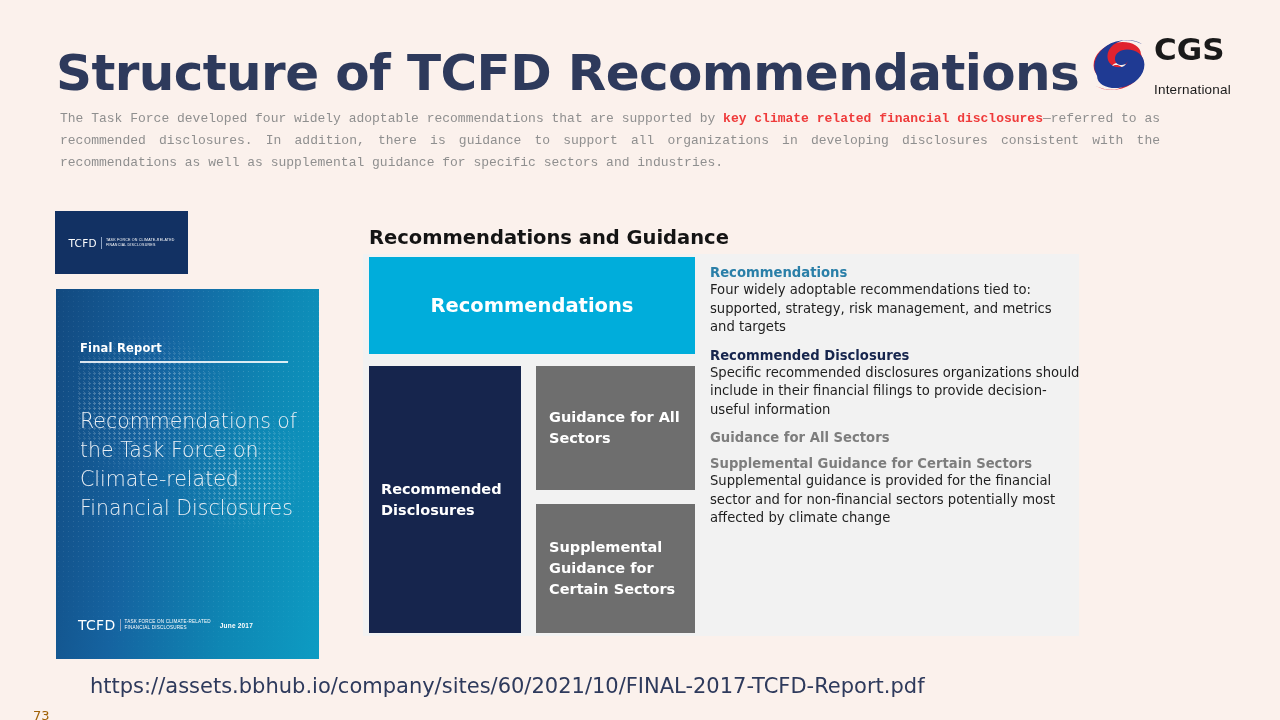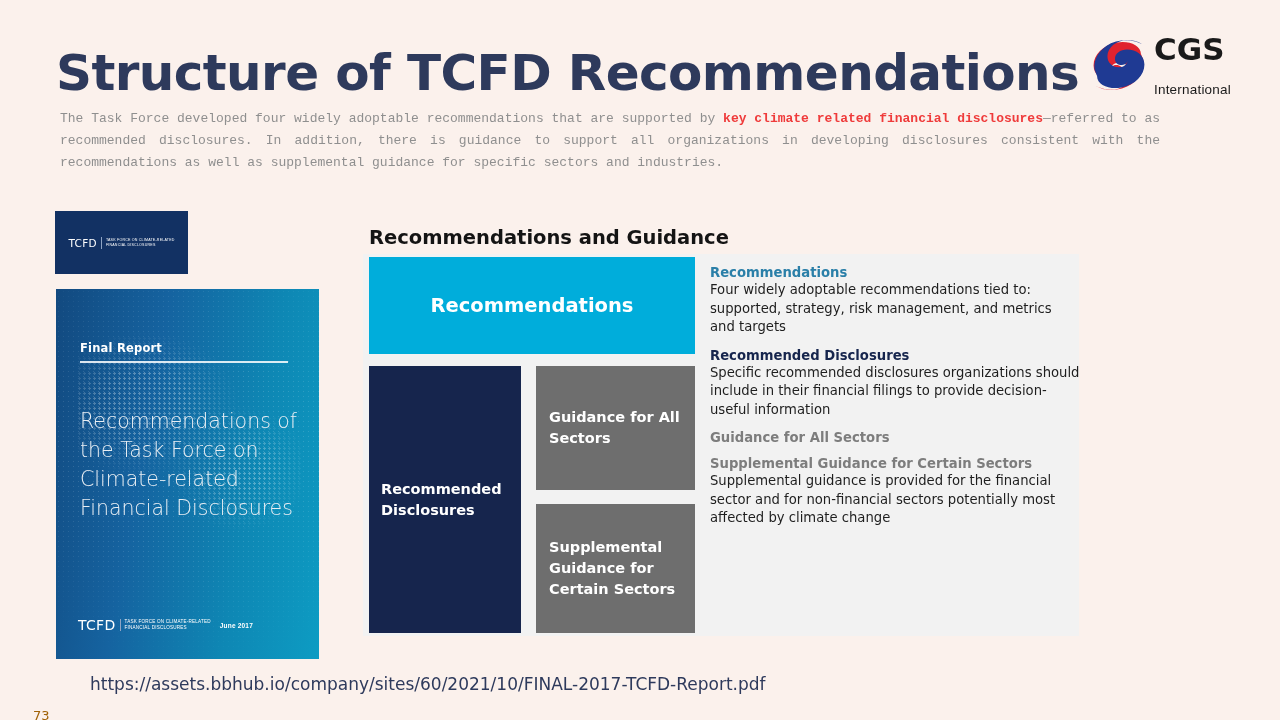--- a/index.html
+++ b/index.html
@@ -300,21 +300,21 @@
     left: 33px;
     top: 708px;
     font-size: 13px;
     color: #a16207;
     font-family: "DejaVu Sans", sans-serif;
   }
   .source-url {
     position: absolute;
     left: 90px;
     top: 674px;
-    font-size: 17px;
+    font-size: 21px;
     color: #2e3a5c;
     font-family: "DejaVu Sans", sans-serif;
   }
 </style>
 </head>
 <body>
 
 <div class="slide-title">Structure of TCFD Recommendations</div>
 
 <div class="logo-wrap">

